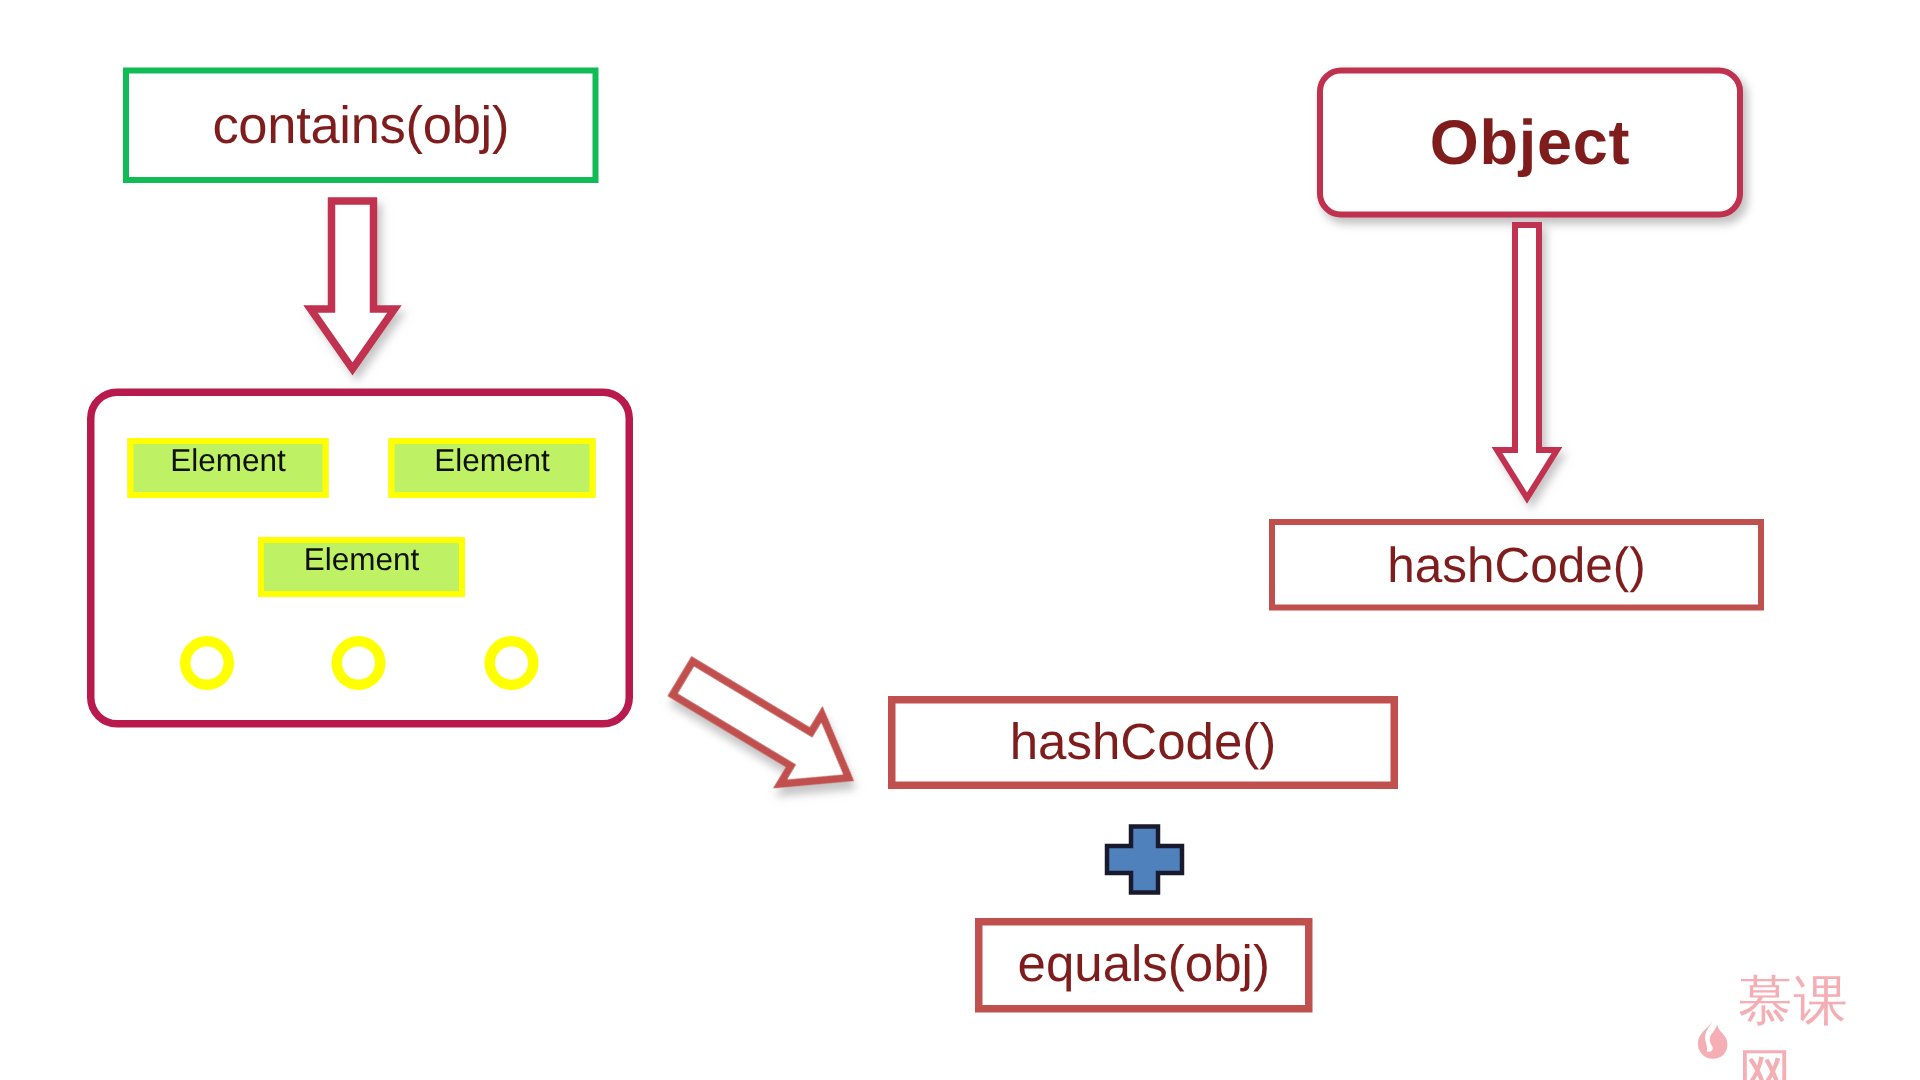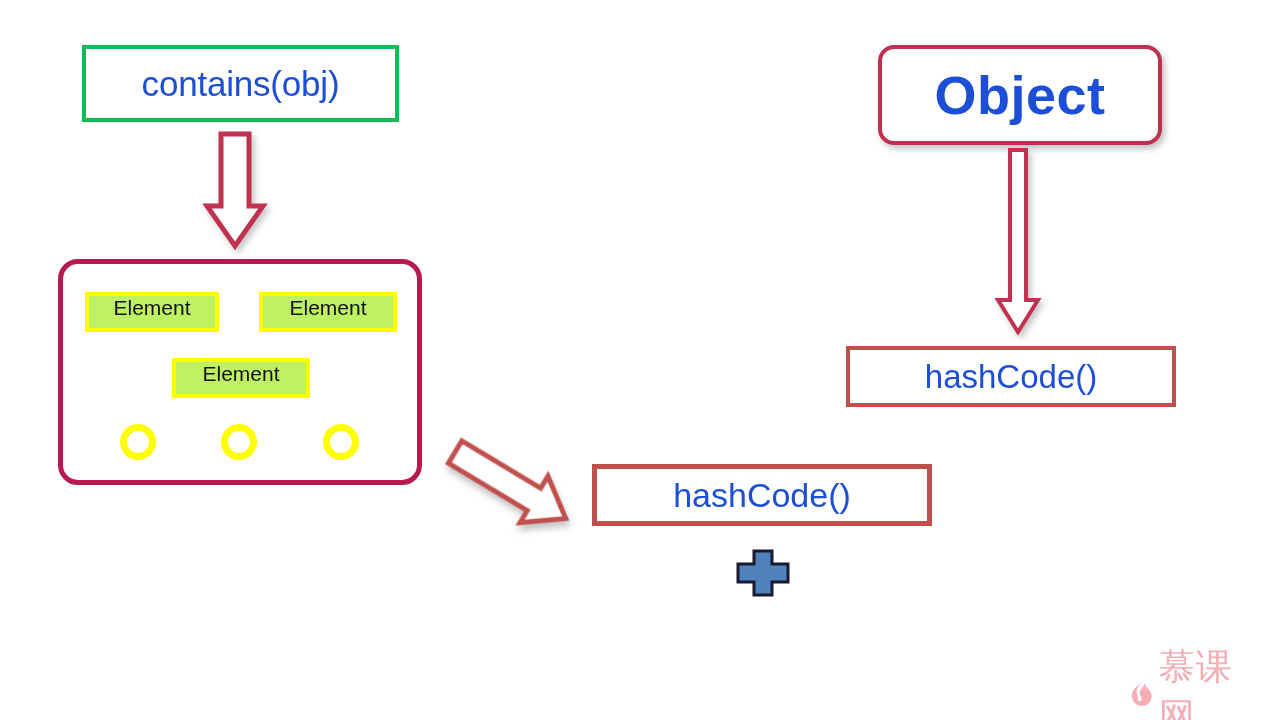--- a/index.html
+++ b/index.html
@@ -21,21 +21,21 @@
   }
 
   
   .box {
     position: absolute;
     box-sizing: border-box;
     background: #ffffff;
     display: flex;
     align-items: center;
     justify-content: center;
-    color: #1d4ed8;
+    color: #7f1d1d;
     white-space: nowrap;
   }
 
   
   #contains-box {
     left: 82px;
     top: 45px;
     width: 317px;
     height: 77px;
     border: 4px solid #11bb55;
@@ -44,21 +44,21 @@
   }
 
   
   #object-box {
     left: 878px;
     top: 45px;
     width: 284px;
     height: 100px;
     border: 4px solid #c0304f;
     border-radius: 16px;
-    font-size: 54px;
+    font-size: 42px;
     font-weight: bold;
     letter-spacing: 0.5px;
     box-shadow: 3px 4px 6px rgba(120,120,120,0.45);
   }
 
   
   #collection-box {
     position: absolute;
     left: 58px;
     top: 259px;
@@ -231,20 +231,23 @@
   </svg>
 
   <div class="box" id="hashcode-center-box">
     <span>hashCode()</span>
   </div>
 
   <svg id="plus-symbol" viewBox="0 0 56 50">
     <polygon points="19,3 37,3 37,16 53,16 53,34 37,34 37,47 19,47 19,34 3,34 3,16 19,16" fill="#4f81bd" stroke="#1a1a2e" stroke-width="3" stroke-linejoin="miter"></polygon>
   </svg>
 
+  <div class="box" id="equals-box">
+    <span>equals(obj)</span>
+  </div>
 
   <div id="watermark">
     <svg width="26" height="30" viewBox="0 0 26 30">
       <path d="M14 1 C14 8, 4 10, 4 19 C4 25, 9 29, 14 29 C20 29, 24 25, 24 19 C24 13, 18 11, 17 6 C16 10, 12 12, 12 16 C12 19, 14 20, 14 22 C14 24, 12 25, 10 24 C11 20, 8 17, 9 13 C10 8, 14 6, 14 1 Z" fill="#f4aeb4"></path>
     </svg>
     <span id="watermark-text">慕课网</span>
   </div>
 
 </div>
 

